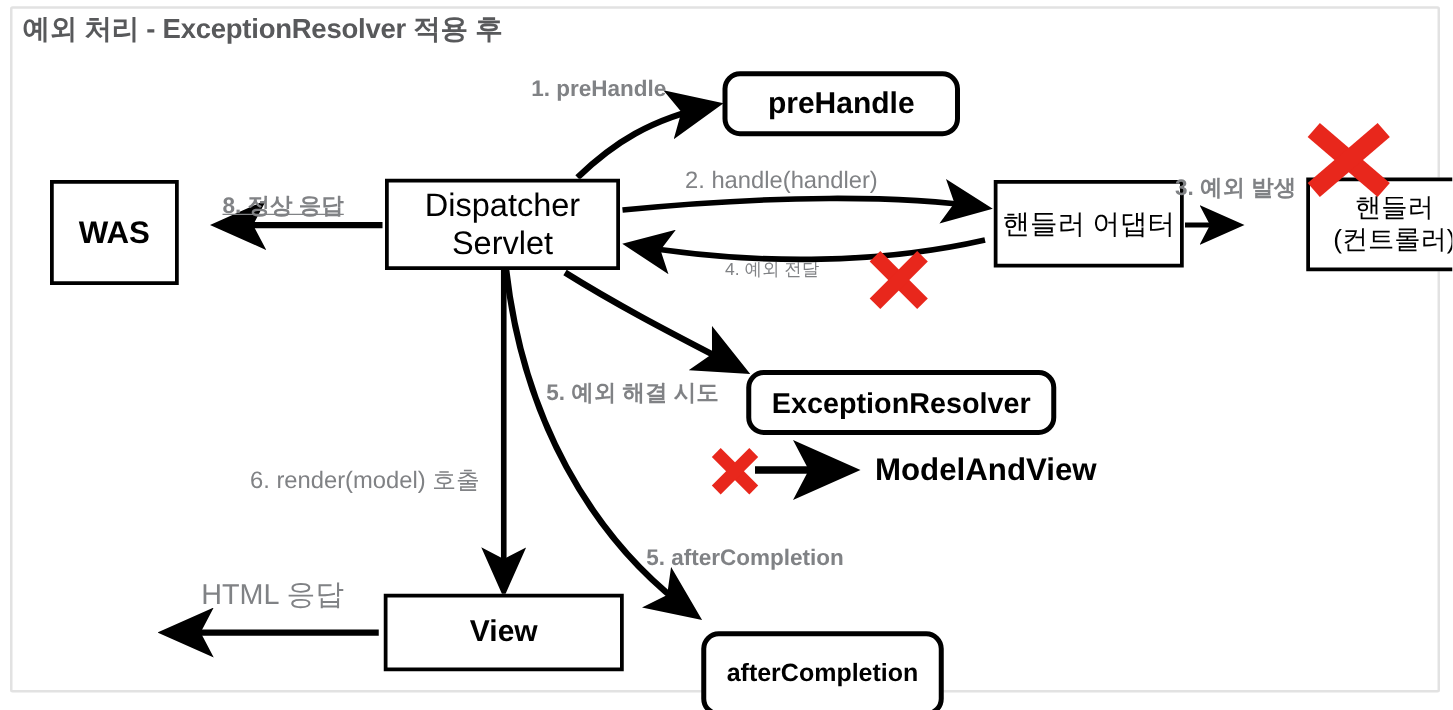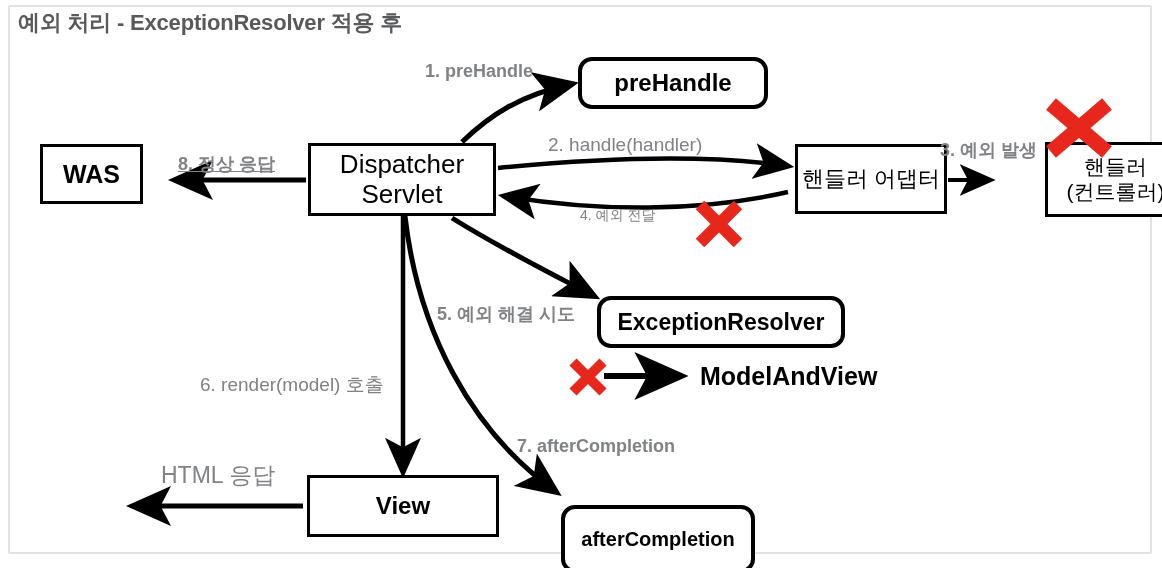--- a/index.html
+++ b/index.html
@@ -125,21 +125,21 @@
 
     <path d="M 604,376 L 680,376" fill="none" stroke="#000" stroke-width="6" marker-end="url(#ah2)"></path>
 
     <path d="M 403,216 L 403,472" fill="none" stroke="#000" stroke-width="4.5" marker-end="url(#ah)"></path>
 
     <path d="M 405,216 C 418,330 470,430 556,492" fill="none" stroke="#000" stroke-width="5" marker-end="url(#ah)"></path>
 
     <path d="M 303,506 L 133,506" fill="none" stroke="#000" stroke-width="5" marker-end="url(#ah)"></path>
   </svg>
 
-  <div class="node sharp bold" style="left:40px; top:144px; width:103px; height:60px; font-size:25px;">
+  <div class="node sharp bold" style="left:40px; top:144px; width:103px; height:84px; font-size:25px;">
     <span>WAS</span>
   </div>
 
   <div class="node round bold" style="left:578px; top:57px; width:190px; height:52px; font-size:24px;">
     <span>preHandle</span>
   </div>
 
   <div class="node sharp reg" style="left:308px; top:143px; width:188px; height:73px; font-size:26px; flex-direction:column;">
     <span>Dispatcher</span>
     <span>Servlet</span>
@@ -188,21 +188,21 @@
 
   <div class="label b" style="left:437px; top:305px; font-size:18px;">
     <span>5. 예외 해결 시도</span>
   </div>
 
   <div class="label n" style="left:200px; top:375px; font-size:19px;">
     <span>6. render(model) 호출</span>
   </div>
 
   <div class="label b" style="left:517px; top:437px; font-size:18px;">
-    <span>7. afterCompletion</span>
+    <span>5. afterCompletion</span>
   </div>
 
   <div class="label b" style="left:178px; top:155px; font-size:18px;text-decoration:underline;">
     <span>8. 정상 응답</span>
   </div>
 
   <div class="label n" style="left:161px; top:463px; font-size:23px;">
     <span>HTML 응답</span>
   </div>
 

